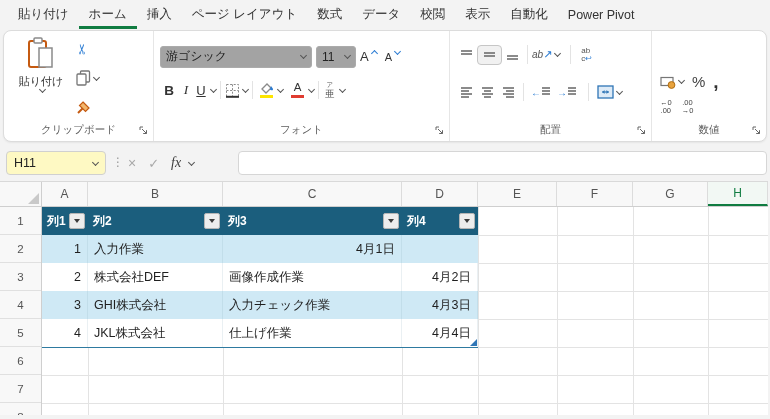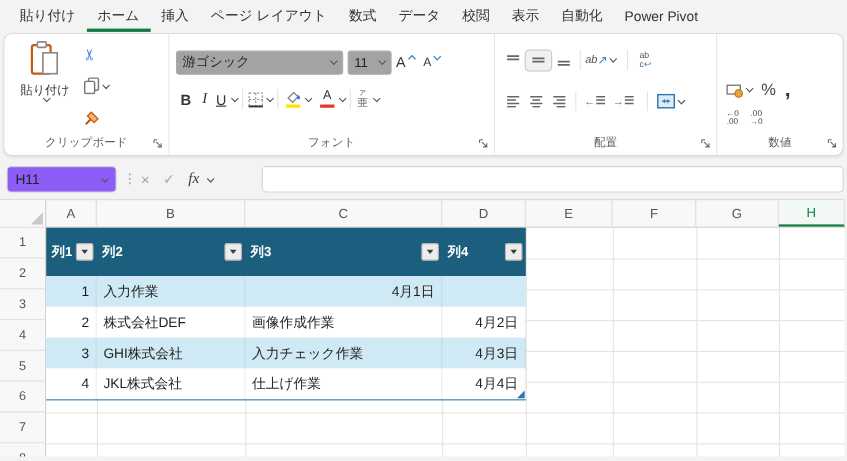--- a/index.html
+++ b/index.html
@@ -68,21 +68,21 @@
   
   .num-combo { width:102px; }
   .numrow2 { position:absolute; left:8px; top:42px; display:flex; align-items:center; gap:8px; }
   .numrow3 { position:absolute; left:8px; top:68px; display:flex; align-items:center; gap:10px; }
   .pct { font-size:15px; color:#444; }
   .comma { font-size:19px; font-weight:bold; color:#333; line-height:0.6; }
   .dec { display:flex; flex-direction:column; align-items:center; line-height:1.1; font-size:7.5px; color:#444; letter-spacing:0; }
 
   
   .fbar { position:absolute; left:0; top:146px; right:0; height:34px; display:flex; align-items:center; }
-  .namebox { position:absolute; left:6px; top:5px; width:100px; height:24px; background:#8b5cf6;
+  .namebox { position:absolute; left:6px; top:5px; width:100px; height:24px; background:#fef9c3;
     border:1px solid #d0d0d0; border-radius:4px; display:flex; align-items:center; justify-content:space-between; padding:0 7px; font-size:12.5px; color:#222; }
   .dots { position:absolute; left:112px; top:9px; color:#9a9a9a; font-size:12px; }
   .fbtns { position:absolute; left:124px; top:5px; height:24px; display:flex; align-items:center; gap:12px; padding-left:4px; }
   .fbtns .x { color:#a8a8a8; font-size:14px; }
   .fbtns .ck { color:#a8a8a8; font-size:13px; }
   .fx { font-family:"Liberation Serif","DejaVu Serif",serif; font-style:italic; font-size:14px; color:#3d3d3d; }
   .finput { position:absolute; left:238px; right:3px; top:5px; height:24px; background:#fff; border:1px solid #d6d6d6; border-radius:4px; padding:0 6px; font-size:12px; display:flex; align-items:center; }
 
   
   .sheet { position:absolute; left:0; top:181px; right:0; bottom:0; background:#fff; }
@@ -91,21 +91,21 @@
   .corner:after { content:""; position:absolute; right:2px; bottom:2px; border-style:solid; border-width:0 0 11px 11px; border-color:transparent transparent #c9c9c9 transparent; }
   .ch { height:100%; display:flex; align-items:center; justify-content:center; font-size:12px; color:#555; border-right:1px solid #dcdcdc; }
   .ch.sel { background:#f2f8f4; color:#107C41; border-bottom:2px solid #107C41; }
   .rowhead { position:absolute; left:0; top:26px; width:42px; bottom:0; border-right:1px solid #cfcfcf; background:#f8f8f8; }
   .rh { height:28px; display:flex; align-items:center; justify-content:center; font-size:11.5px; color:#555; border-bottom:1px solid #e0e0e0; }
   .vline { position:absolute; top:26px; width:1px; background:#e3e3e3; }
   .hline { position:absolute; left:42px; height:1px; background:#e3e3e3; }
 
   
   .xtable { position:absolute; left:42px; top:26px; width:436px; }
-  .t-head { display:grid; grid-template-columns:46px 135px 179px 76px; height:44px; background:#1B5E7D; }
+  .t-head { display:grid; grid-template-columns:46px 135px 179px 76px; height:28px; background:#1B5E7D; }
   .t-hc { display:flex; align-items:center; justify-content:space-between; color:#fff; font-weight:bold; font-size:12px; padding:0 3px 0 5px; }
   .fbtn { width:16px; height:16px; background:#ededed; border:1px solid #b5b5b5; border-radius:2px; display:flex; align-items:center; justify-content:center; flex:0 0 auto; }
   .ftri { width:0; height:0; border-left:3.5px solid transparent; border-right:3.5px solid transparent; border-top:4.5px solid #3c3c3c; }
   .t-row { display:grid; grid-template-columns:46px 135px 179px 76px; height:28px; }
   .t-row.band { background:#CFE9F5; }
   .t-row.plain { background:#fff; }
   .t-c { display:flex; align-items:center; font-size:12.5px; color:#1f1f1f; padding:0 6px; border-right:1px solid rgba(140,170,190,.18); }
   .t-c.rnum, .t-c.rdate { justify-content:flex-end; }
   .t-bottom { height:1px; background:#2e7aa0; }
   .resize { position:absolute; right:1px; bottom:2px; width:0; height:0; border-style:solid; border-width:0 0 7px 7px; border-color:transparent transparent #2E75B6 transparent; }

